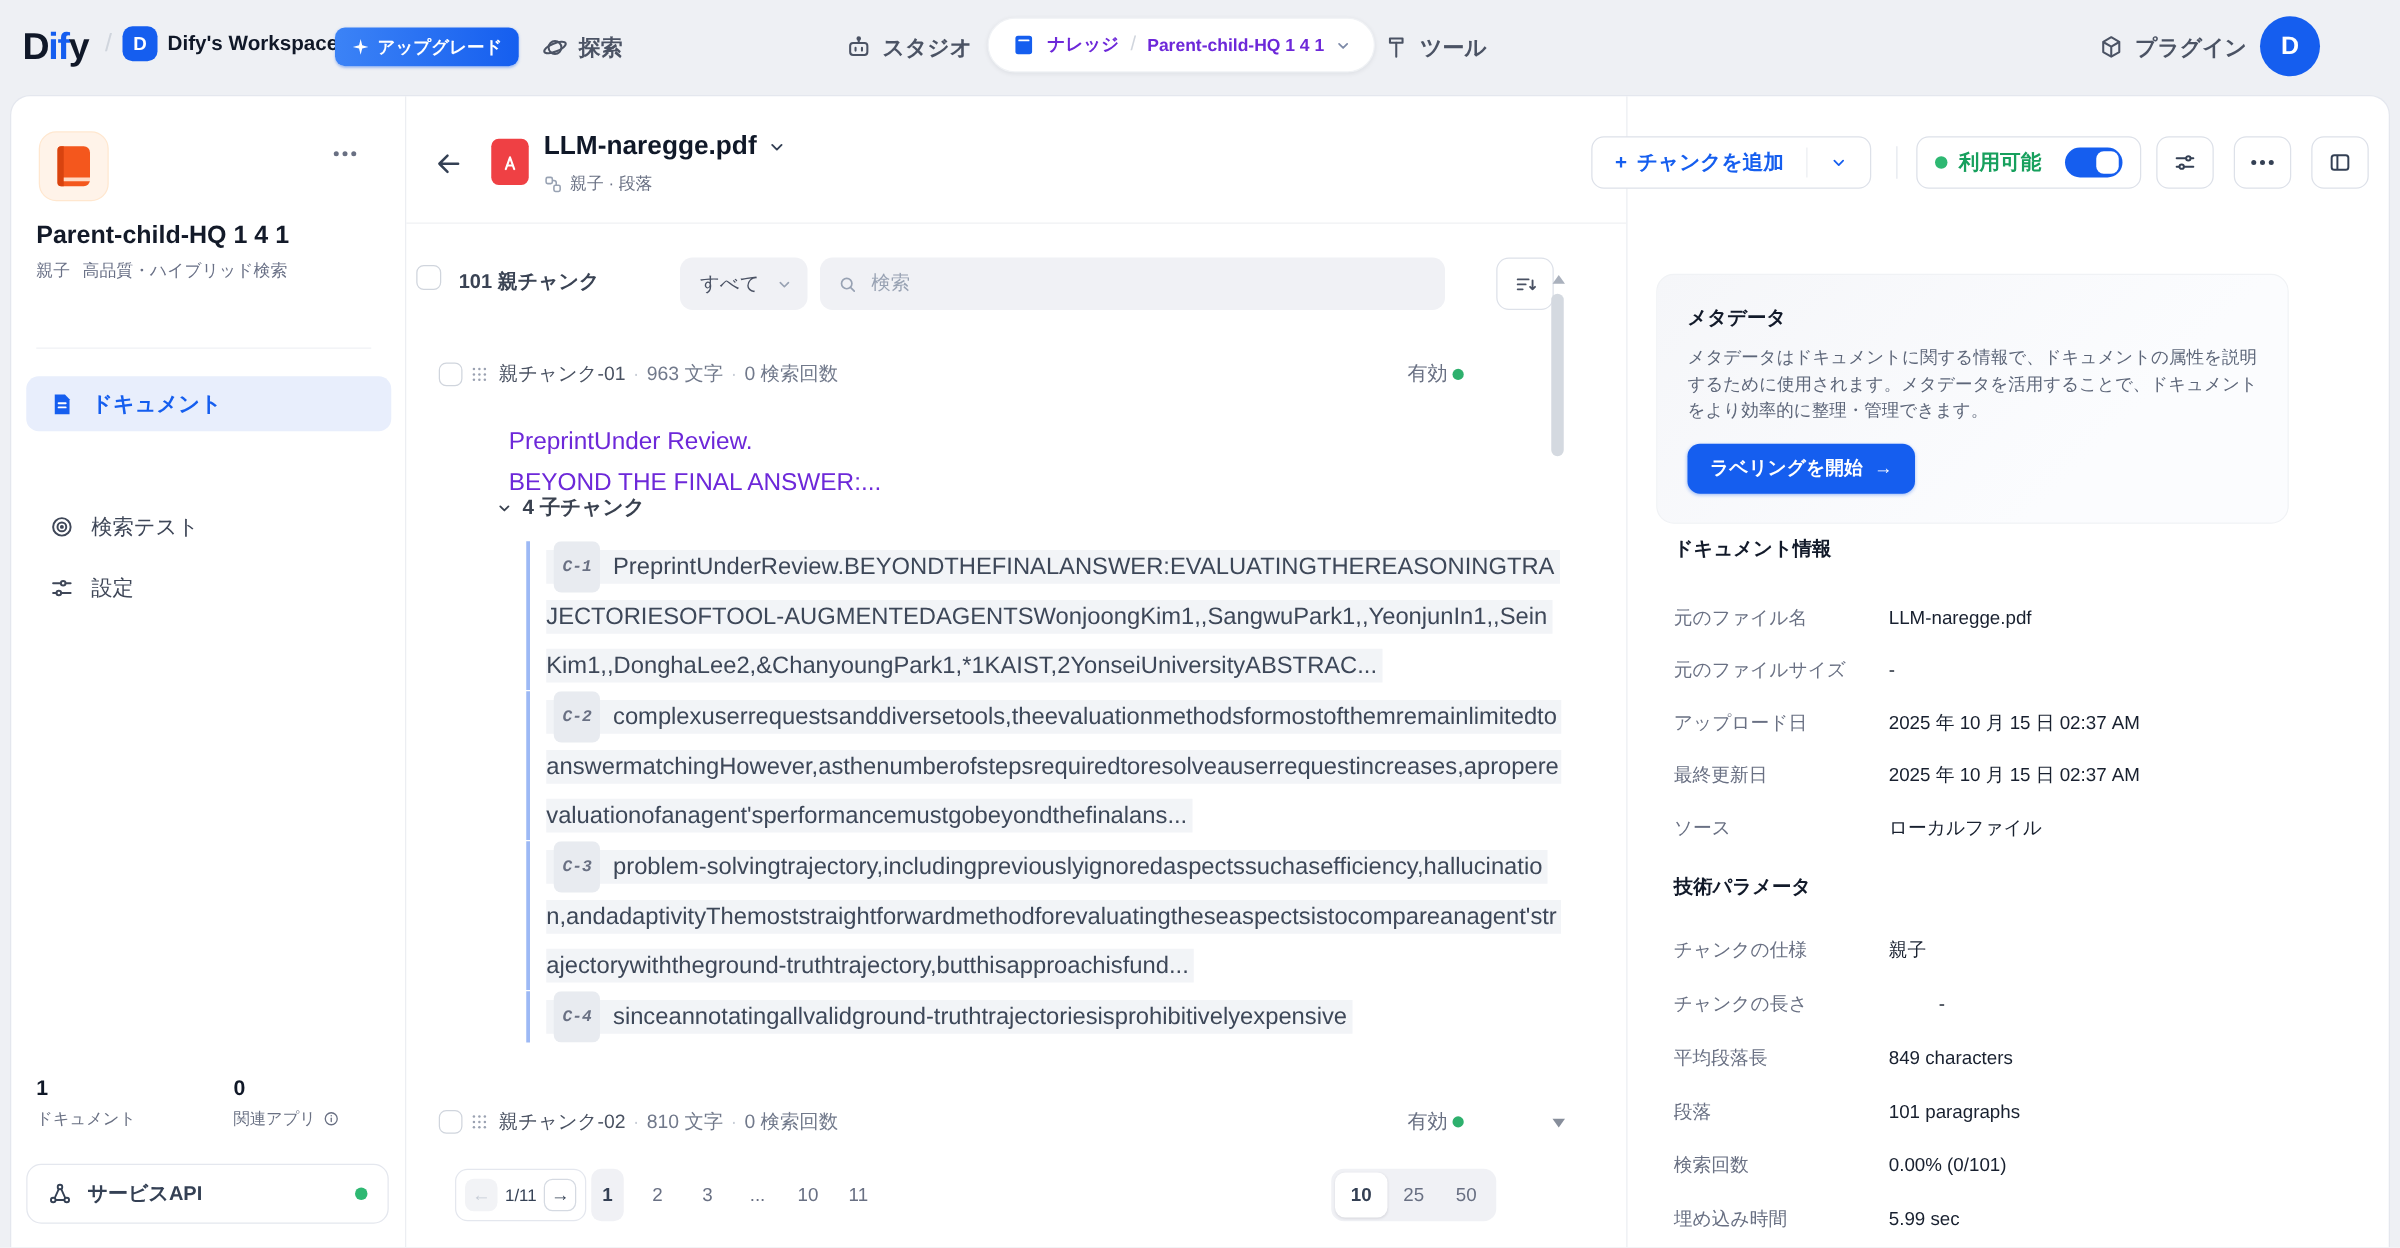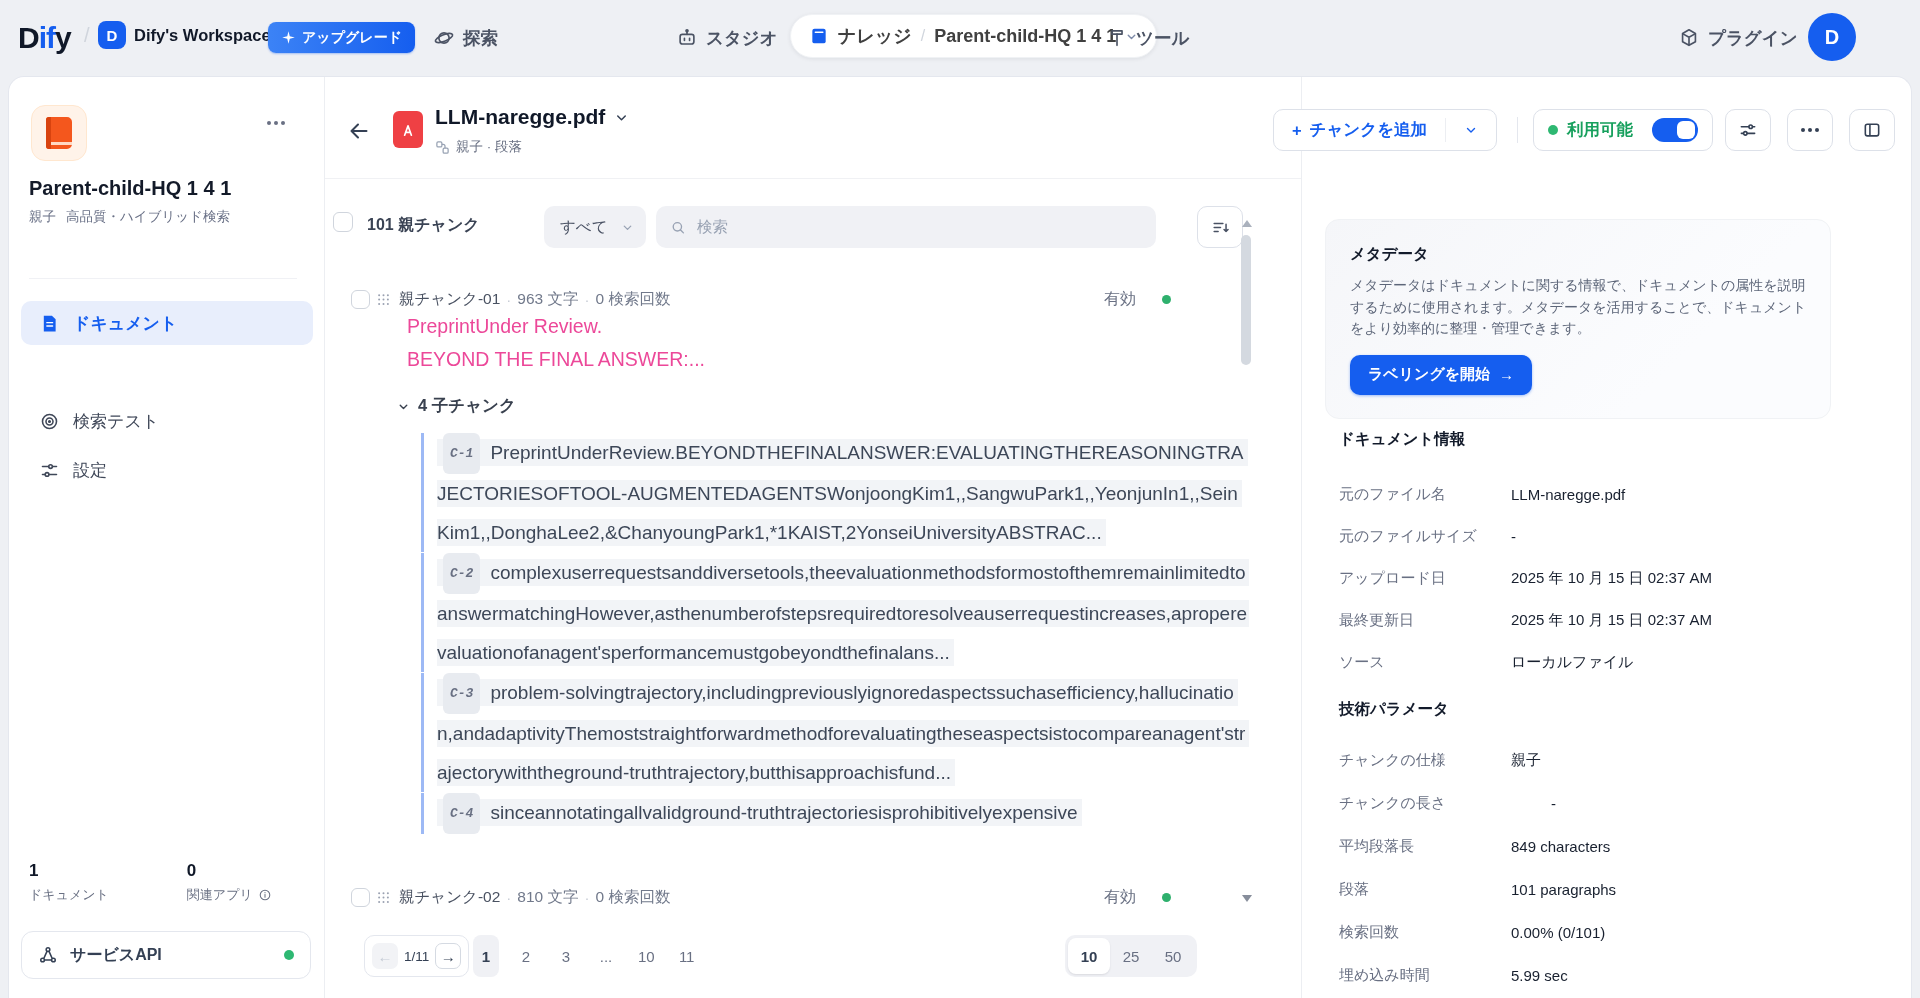--- a/index.html
+++ b/index.html
@@ -11,21 +11,21 @@
   .navbar{position:absolute;left:0;top:0;width:1920px;height:76px;}
   .logo{position:absolute;left:18px;top:21px;font-size:30px;font-weight:800;letter-spacing:-1px;color:#101828;}
   .logo .blue{color:#155eef;}
   .nav-slash{position:absolute;left:84px;top:24px;font-size:20px;color:#d0d5dd;font-weight:400;}
   .ws{position:absolute;left:98px;top:21px;display:flex;align-items:center;gap:8px;cursor:pointer;}
   .ws-badge{width:28px;height:28px;border-radius:8px;background:#155eef;color:#fff;font-size:15px;font-weight:700;display:flex;align-items:center;justify-content:center;}
   .ws-name{font-size:16.5px;font-weight:600;color:#101828;}
   .upgrade{position:absolute;left:268px;top:22px;height:31px;padding:0 13px;border-radius:8px;display:flex;align-items:center;gap:6px;color:#fff;font-size:14px;font-weight:700;background:linear-gradient(92deg,#3c83f6,#155eef);box-shadow:0 1px 2px rgba(21,94,239,.35);}
   .navlink{position:absolute;top:23px;height:30px;display:flex;align-items:center;gap:8px;color:#4b5364;font-size:17.5px;font-weight:600;cursor:pointer;}
   .kn-pill{position:absolute;left:790px;top:14px;height:44px;border-radius:22px;background:#fff;border:1px solid #f0f2f5;box-shadow:0 1px 4px rgba(16,24,40,.08);display:flex;align-items:center;gap:9px;padding:0 18px;}
-  .kn-label{color:#404040;font-size:18px;font-weight:700;}
+  .kn-label{color:#6d28d9;font-size:14px;font-weight:700;}
   .kn-sep{color:#d0d5dd;font-size:16px;}
   .avatar{position:absolute;left:1808px;top:13px;width:48px;height:48px;border-radius:50%;background:#155eef;color:#fff;font-size:20px;font-weight:600;display:flex;align-items:center;justify-content:center;}
 
   
   .panel{position:absolute;left:8px;top:76px;width:1904px;height:922px;background:#fff;border:1px solid #e4e7ee;border-bottom:none;border-radius:16px 16px 0 0;}
   .v-divider-sidebar{position:absolute;left:315px;top:0;width:1px;height:922px;background:#eceef2;}
   .v-divider-meta{position:absolute;left:1292px;top:0;width:1px;height:922px;background:#eceef2;}
   .header-border{position:absolute;left:316px;top:101px;width:976px;height:1px;background:#f0f1f4;}
 
   
@@ -74,24 +74,24 @@
   .search-pill{position:absolute;left:647px;top:129px;width:500px;height:42px;border-radius:10px;background:#f0f1f5;display:flex;align-items:center;gap:9px;padding:0 14px;}
   .search-pill input{border:none;outline:none;background:transparent;font-size:15.5px;color:#495163;width:100%;font-family:inherit;}
   .search-pill input::placeholder{color:#98a2b3;}
   .sort-btn{position:absolute;left:1188px;top:129px;width:46px;height:42px;border:1px solid #dde1e9;border-radius:10px;background:#fff;display:flex;align-items:center;justify-content:center;color:#495163;cursor:pointer;}
 
   
   .chunk-head{position:absolute;display:flex;align-items:center;gap:6px;cursor:pointer;}
   .chunk-head .id{font-size:15.5px;font-weight:500;color:#4a5262;margin-left:2px;}
   .chunk-head .sep{color:#c8cdd6;font-size:15px;}
   .chunk-head .m{font-size:15.5px;color:#71798b;}
-  .row-status{position:absolute;left:1066px;width:96px;display:flex;align-items:center;justify-content:flex-end;gap:26px;}
+  .row-status{position:absolute;left:1066px;width:96px;display:flex;align-items:center;justify-content:flex-end;gap:4px;}
   .row-status .t{font-size:16px;color:#697083;}
   .st-dot{width:9px;height:9px;border-radius:50%;background:#2eb06d;}
-  .preview-line{position:absolute;left:398px;font-size:19.5px;color:#ec4899;}
+  .preview-line{position:absolute;left:398px;font-size:19.5px;color:#6d28d9;margin-top:27px;}
   .child-toggle{position:absolute;left:388px;top:318px;display:flex;align-items:center;gap:8px;cursor:pointer;}
   .child-toggle .t{font-size:16.5px;font-weight:600;color:#39414f;}
   .children{position:absolute;left:412px;top:356px;width:828px;}
   .child{border-left:3px solid #9db9f5;padding-left:13px;margin-bottom:1px;max-height:119px;overflow:hidden;font-size:19px;line-height:39px;color:#3d4758;word-break:break-all;cursor:pointer;}
   .slab{background:#f2f4f7;-webkit-box-decoration-break:clone;box-decoration-break:clone;padding:3px 4px 3px 0;}
   .cbadge{display:inline-block;background:#e8ebf0;color:#697083;font-size:13px;font-weight:600;border-radius:6px;padding:1px 7px;margin:0 10px 0 6px;vertical-align:2px;font-family:"Liberation Mono","DejaVu Sans Mono",monospace;}
 
   
   .scroll-up{position:absolute;left:1233px;top:143px;width:0;height:0;border-left:5px solid transparent;border-right:5px solid transparent;border-bottom:7px solid #aab1bd;cursor:pointer;}
   .scroll-thumb{position:absolute;left:1232px;top:158px;width:10px;height:130px;border-radius:5px;background:#d4d9e0;cursor:pointer;}

